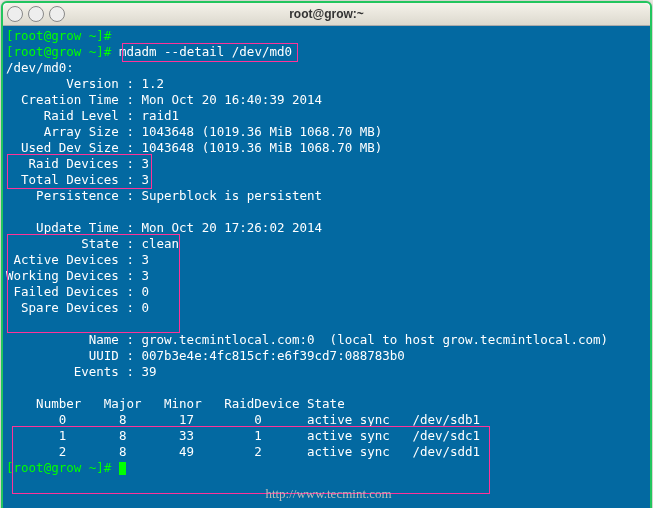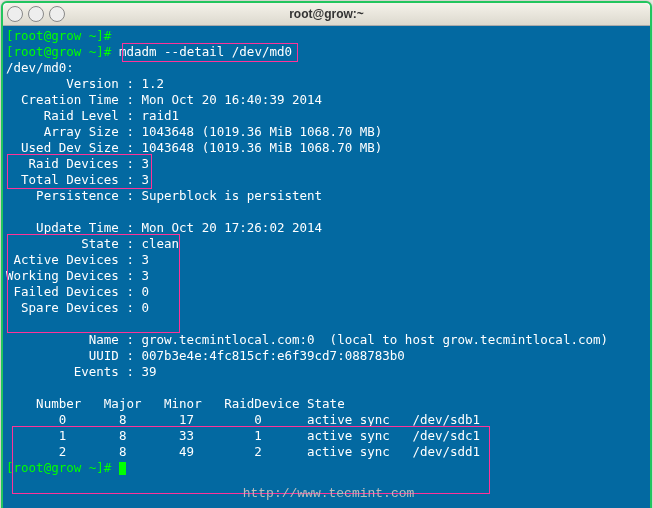--- a/index.html
+++ b/index.html
@@ -66,21 +66,21 @@
   .box {
     position: absolute;
     border: 1.5px solid #ff3399;
     pointer-events: none;
   }
   .watermark {
     position: absolute;
     bottom: 8px;
     left: 4px; right: 0;
     text-align: center;
-    font-family: Liberation Mono, monospace;
+    font-family: Liberation Serif, serif;
     font-size: 13px;
     color: #bbb;
     pointer-events: none;
   }
   .cursor {
     display: inline-block;
     width: 7px;
     height: 13px;
     background: #00ff00;
     vertical-align: text-bottom;

